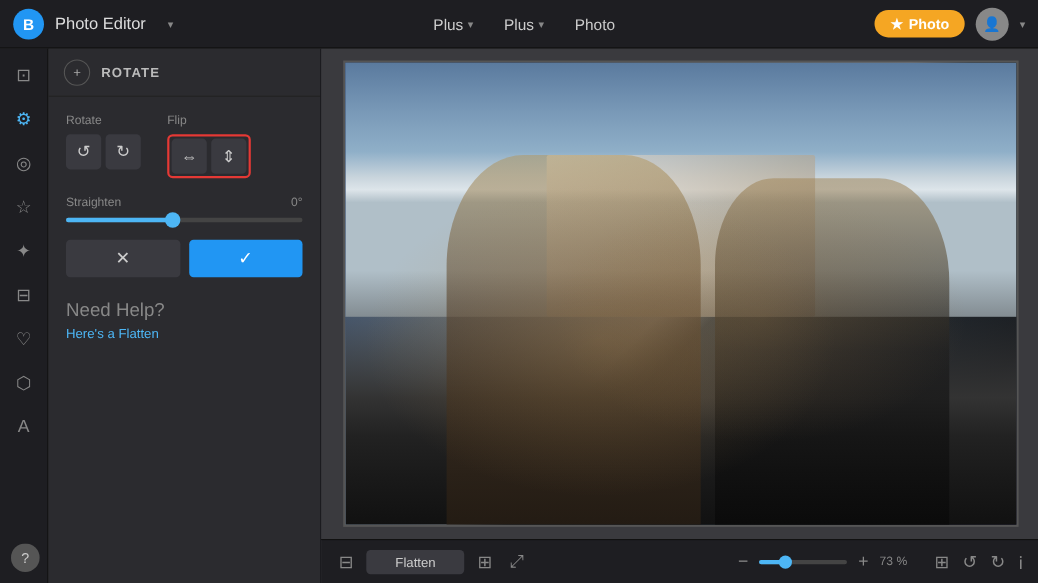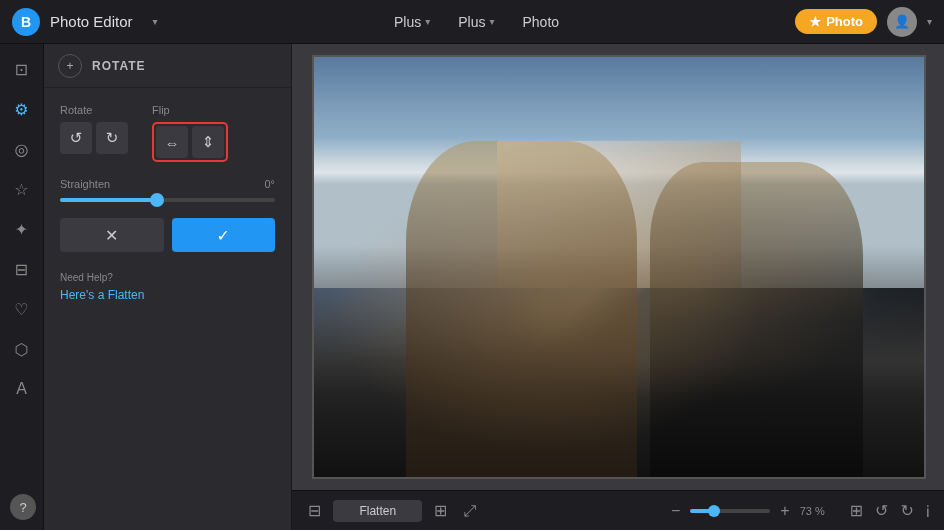--- a/index.html
+++ b/index.html
@@ -290,21 +290,21 @@
       color: white;
       font-size: 16px;
       cursor: pointer;
       display: flex;
       align-items: center;
       justify-content: center;
     }
 
     .help-section { margin-top: 8px; }
     .help-title {
-      font-size: 10px;
+      font-size: 17px;
       color: #888;
       margin-bottom: 2px;
     }
     .help-link {
       font-size: 12px;
       color: #4db6f5;
       text-decoration: none;
       cursor: pointer;
     }
 

